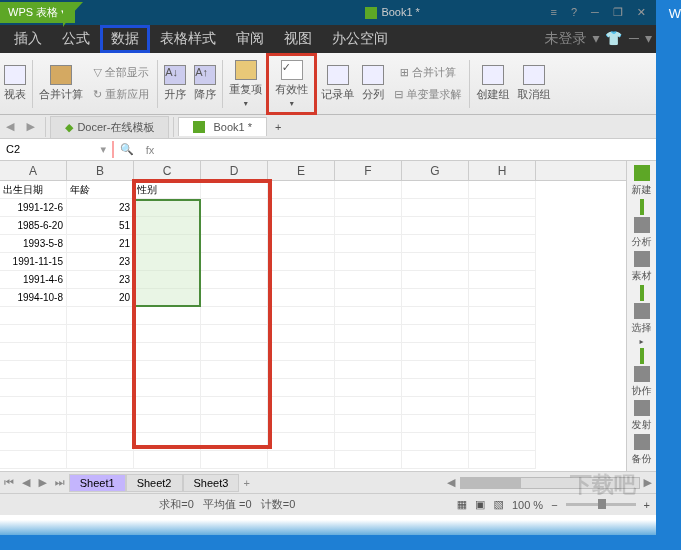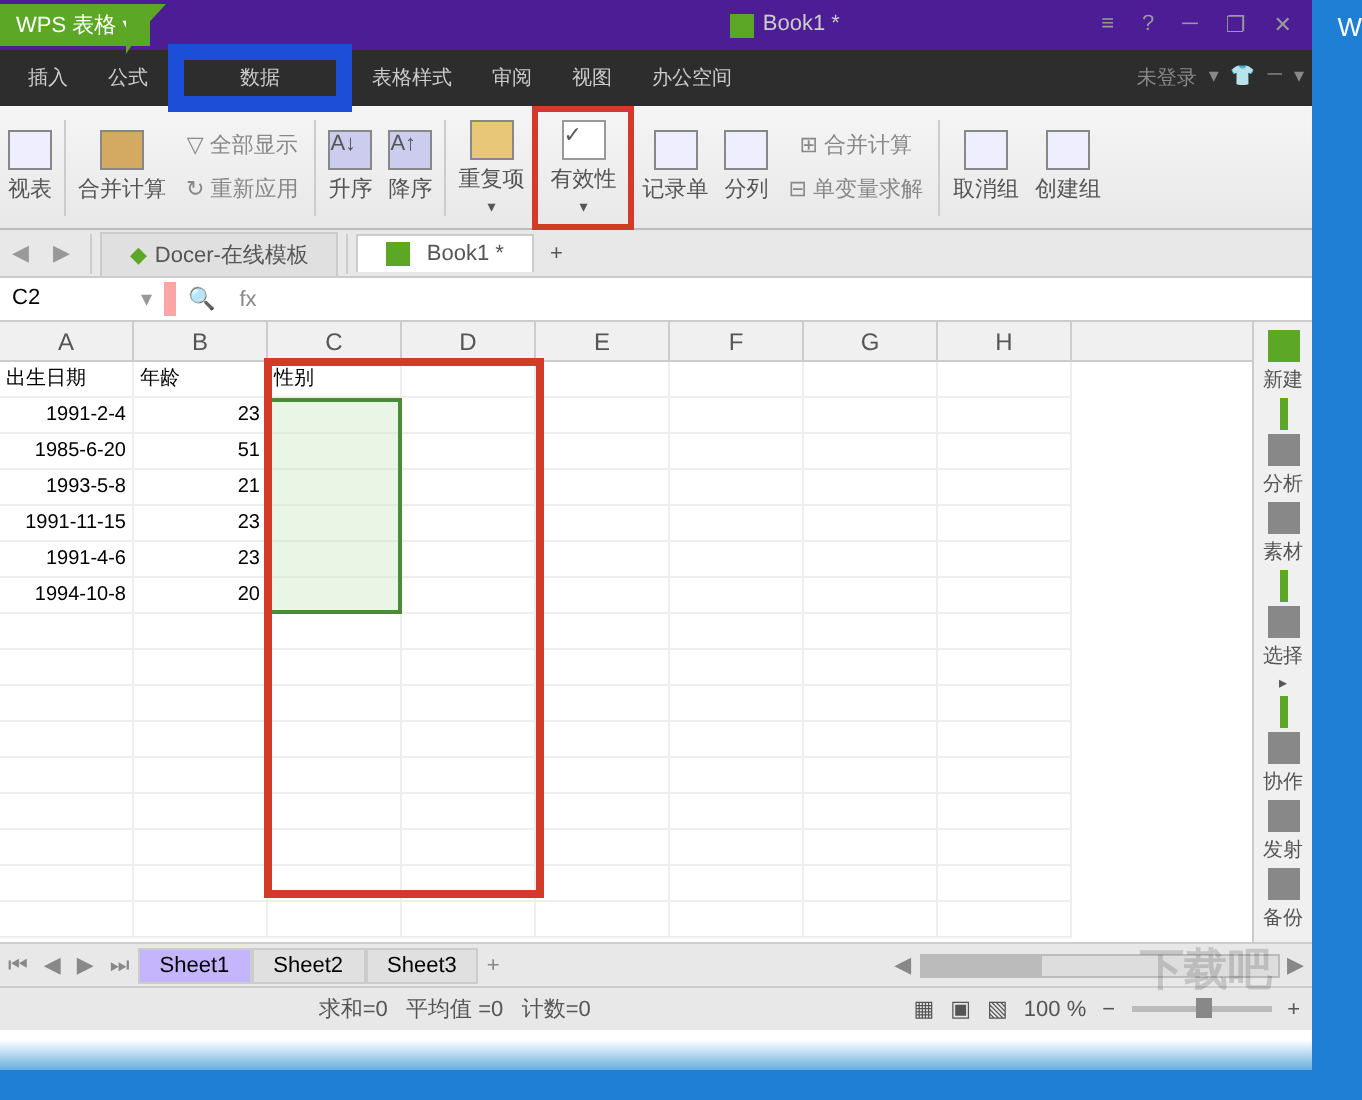--- a/index.html
+++ b/index.html
@@ -1,44 +1,44 @@
 <!DOCTYPE html>
 <html><head>
 <meta charset="utf-8">
 <style>
 *{margin:0;padding:0;box-sizing:border-box;font-family:"Microsoft YaHei",sans-serif}
 body{background:#1e7fd4;width:681px;height:550px;overflow:hidden;position:relative}
 .app{background:#fff;width:656px;height:535px;position:absolute;top:0;left:0}
-.titlebar{height:25px;background:#4c1d95;display:flex;align-items:center;color:#ccc;font-size:11px}
+.titlebar{height:25px;background:#0c4a6e;display:flex;align-items:center;color:#ccc;font-size:11px}
 .app-badge{background:#5da726;color:#fff;padding:3px 8px;font-size:11px;position:relative}
 .app-badge::after{content:"";position:absolute;right:-8px;top:0;border:12px solid transparent;border-left:8px solid #5da726;border-top:13px solid #5da726;width:0;height:0}
 .doc-title{margin-left:auto;margin-right:auto;padding-left:160px}
 .doc-icon{width:12px;height:12px;background:#5da726;display:inline-block;margin-right:4px;vertical-align:middle}
 .winbtns{display:flex;gap:14px;padding-right:10px;color:#999}
 .winbtns span{cursor:pointer}
-.menubar{height:28px;background:#2d2d2d;display:flex;align-items:center;padding:0 4px;color:#ccc;font-size:10px}
+.menubar{height:28px;background:#2d2d2d;display:flex;align-items:center;padding:0 4px;color:#ccc;font-size:14px}
 .menu-item{padding:5px 10px;cursor:pointer}
-.menu-item.hl{border:8px solid #1d4ed8;padding:2px 28px}
+.menu-item.hl{border:3px solid #1d4ed8;padding:2px 8px}
 .menu-right{margin-left:auto;display:flex;gap:6px;color:#888}
 .toolbar{height:62px;background:linear-gradient(#f5f5f5,#e8e8e8);border-bottom:1px solid #bbb;display:flex;align-items:center;font-size:11px;color:#555}
 .tb-grp{display:flex;flex-direction:column;align-items:center;padding:2px 6px;height:58px;justify-content:space-between}
 .tb-grp.sm .row{display:flex;align-items:center;gap:3px;font-size:11px;color:#888}
 .tb-grp.sm{justify-content:center;gap:4px}
 .tb-sep{width:1px;height:48px;background:#ccc;margin:0 2px}
 .tb-btn{display:flex;flex-direction:column;align-items:center;gap:2px;padding:2px 4px;cursor:pointer}
 .tb-btn .ico{width:22px;height:20px;border:1px solid #888;background:#eef}
 .hl-box{border:3px solid #d43a2a;padding:2px}
 .tabbar{height:24px;background:#e8e8e8;border-bottom:1px solid #ccc;display:flex;align-items:center;font-size:11px;color:#555}
 .tab-arrow{padding:0 6px;color:#999;cursor:pointer}
 .doc-tab{padding:3px 14px;background:#fff;border:1px solid #ccc;border-bottom:none;display:flex;align-items:center;gap:4px;cursor:pointer}
 .doc-tab.inactive{background:#e0e0e0}
 .tab-sep{width:1px;height:20px;background:#ccc;margin:0 4px}
 .plus{padding:0 8px;cursor:pointer}
 .fx-bar{height:22px;background:#fff;border-bottom:1px solid #ccc;display:flex;align-items:center;font-size:11px}
-.namebox{width:88px;padding:2px 6px;border-right:6px solid #fca5a5}
+.namebox{width:114px;padding:2px 6px;border-right:2px solid #fca5a5}
 .fx-ico{padding:0 6px;color:#888}
 .grid-wrap{position:relative;height:310px;display:flex}
 .grid{flex:1;overflow:hidden;position:relative}
 .colhdr{display:flex;height:20px;background:#f0f0f0;border-bottom:1px solid #ccc;font-size:12px}
 .colhdr div{width:67px;text-align:center;border-right:1px solid #ccc;line-height:20px;color:#555}
 .rows{position:relative}
 .row{display:flex;height:18px;font-size:10px}
 .row div{width:67px;border-right:1px solid #eee;border-bottom:1px solid #eee;padding:0 3px;text-align:right;line-height:18px}
 .row div:first-child{text-align:right}
 .row div.lft{text-align:left}
@@ -150,25 +150,25 @@
           <span>合并计算</span>
         </div>
    <div class="row">
           <span>⊟</span>
           <span>单变量求解</span>
         </div>
   </div>
   <div class="tb-sep"></div>
   <div class="tb-btn">
         <div class="ico"></div>
+        <span>创建组</span>
+      </div>
+  <div class="tb-btn">
+        <div class="ico"></div>
         <span>取消组</span>
-      </div>
-  <div class="tb-btn">
-        <div class="ico"></div>
-        <span>创建组</span>
       </div>
  </div>
 
  <div class="tabbar">
   <span class="tab-arrow">◀</span>
   <span class="tab-arrow">▶</span>
   <div class="tab-sep"></div>
   <div class="doc-tab inactive">
         <span style="color:#5da726">◆</span>
         <span>Docer-在线模板</span>
@@ -205,21 +205,21 @@
             <div class="lft">出生日期</div>
             <div class="lft">年龄</div>
             <div class="lft">性别</div>
             <div></div>
             <div></div>
             <div></div>
             <div></div>
             <div></div>
           </div>
     <div class="row">
-            <div>1991-2-4</div>
+            <div>1991-12-6</div>
             <div>23</div>
             <div></div>
             <div></div>
             <div></div>
             <div></div>
             <div></div>
             <div></div>
           </div>
     <div class="row">
             <div>1985-6-20</div>

